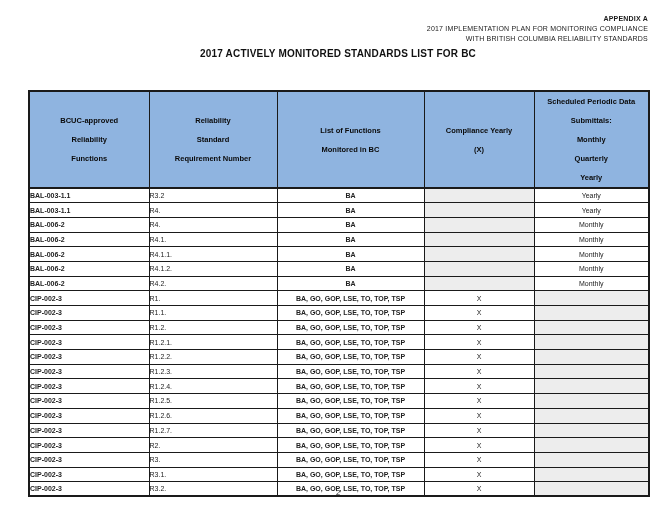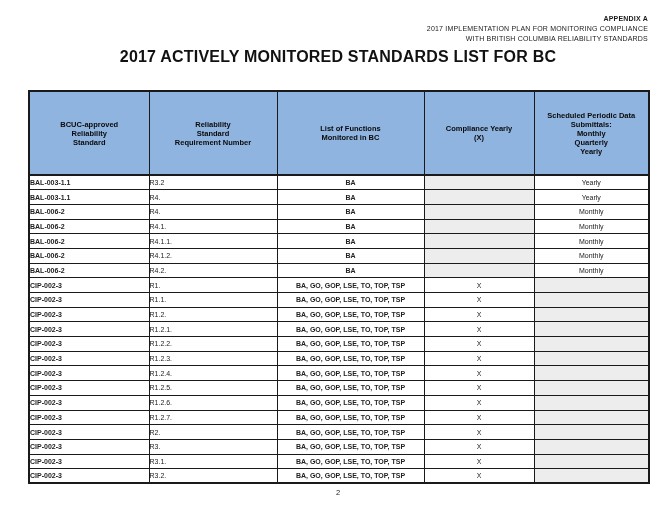--- a/index.html
+++ b/index.html
@@ -25,21 +25,21 @@
   }
   .appendix .line-bold { font-weight: bold; }
   
   .title {
     position: absolute;
     top: 48px;
     left: 28px;
     width: 620px;
     margin: 0;
     text-align: center;
-    font-size: 16px;
+    font-size: 10px;
     font-weight: bold;
     color: #111;
     letter-spacing: 0.2px;
   }
   
   table.standards {
     position: absolute;
     left: 28px;
     top: 90px;
     width: 620px;
@@ -50,21 +50,21 @@
   table.standards th, table.standards td {
     border: 1px solid #1a1a1a;
     overflow: hidden;
     padding: 0;
   }
   table.standards thead tr { height: 84px; }
   table.standards th {
     background: var(--header-bg, #8FB4E0);
     font-size: 7.5px;
     font-weight: bold;
-    line-height: 9px;
+    line-height: 19px;
     text-align: center;
     vertical-align: middle;
     white-space: pre-line;
     border-bottom: 2px solid #1a1a1a;
     color: #0a0a0a;
   }
   table.standards tbody tr { height: 14.7px; }
   table.standards td {
     font-size: 7px;
     line-height: 9px;
@@ -112,21 +112,21 @@
       <col class="c1">
         <col class="c2">
         <col class="c3">
         <col class="c4">
         <col class="c5">
     </colgroup>
     <thead>
       <tr id="header-row">
           <th>BCUC-approved
 Reliability
-Standard</th>
+Functions</th>
           <th>Reliability
 Standard
 Requirement Number</th>
           <th>List of Functions
 Monitored in BC</th>
           <th>Compliance Yearly
 (X)</th>
           <th>Scheduled Periodic Data
 Submittals:
 Monthly

